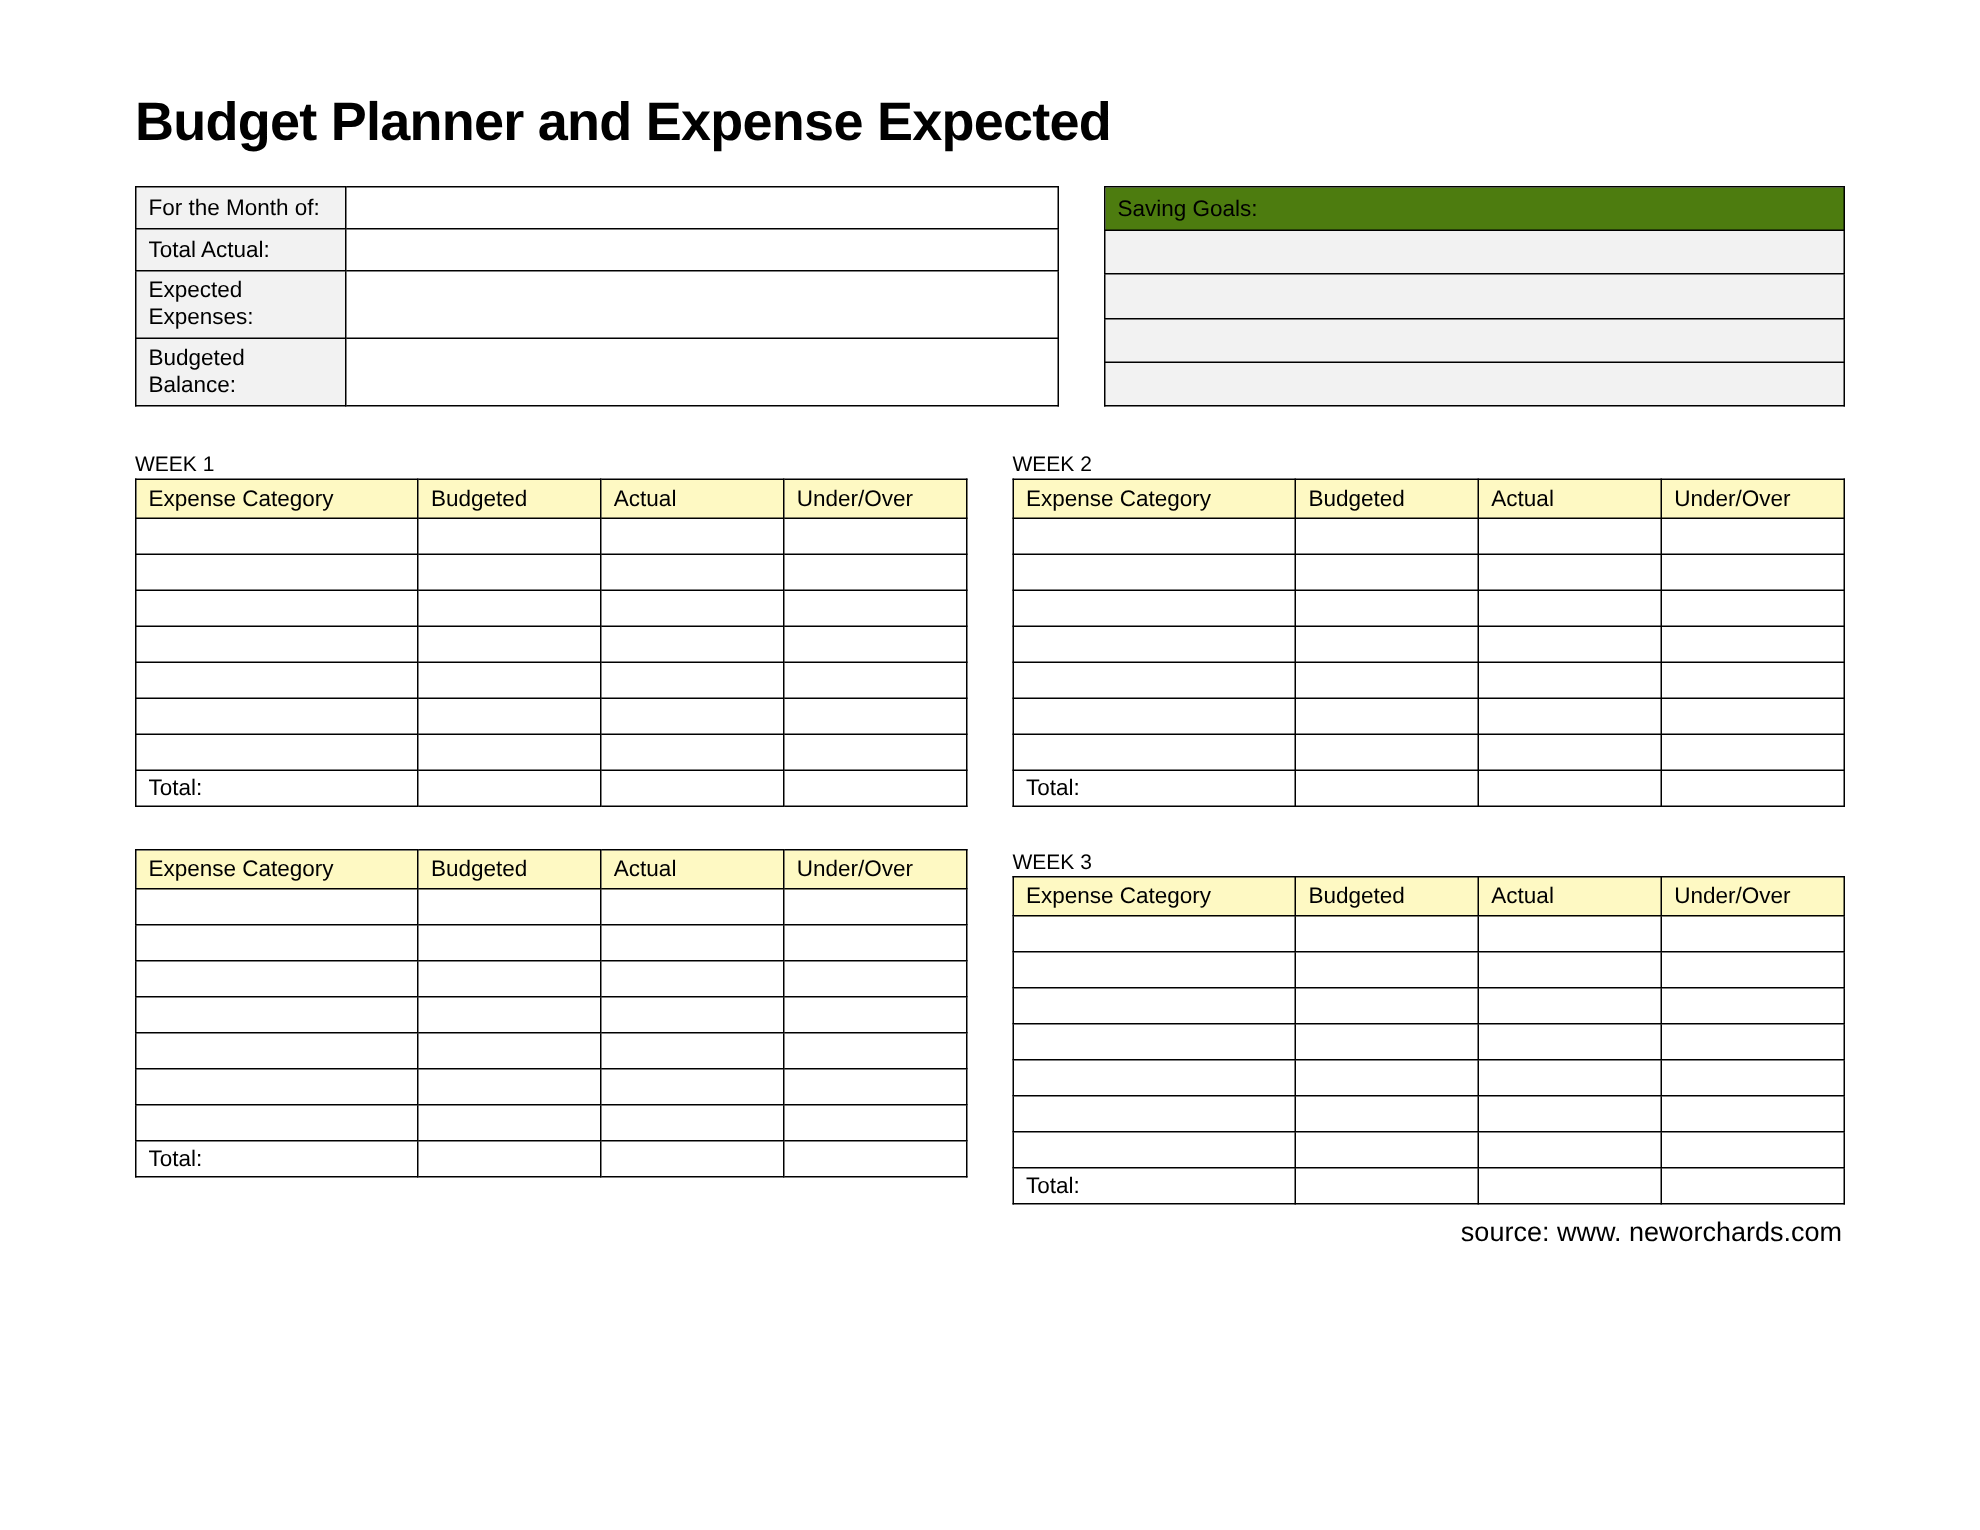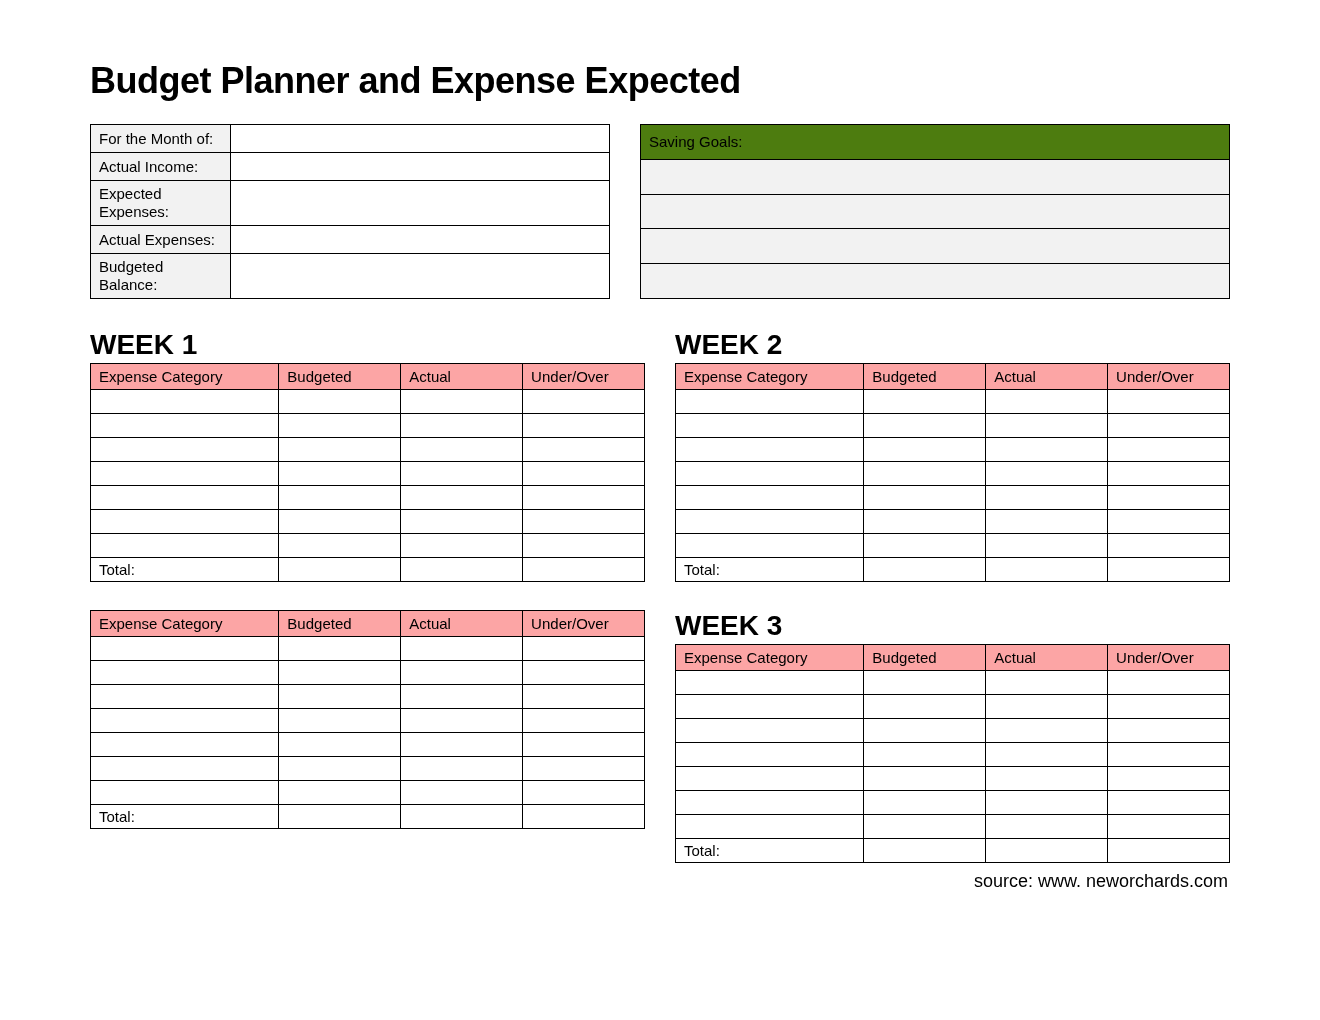--- a/index.html
+++ b/index.html
@@ -19,21 +19,21 @@
     margin-bottom: 22px;
     letter-spacing: -0.5px;
   }
   .top-row {
     display: flex;
     gap: 30px;
     margin-bottom: 30px;
   }
   .summary-table {
     border-collapse: collapse;
-    width: 520px;
+    width: 616px;
   }
   .summary-table td {
     border: 1px solid #000;
     padding: 4px 8px;
     font-size: 15px;
     vertical-align: middle;
   }
   .summary-table td.label {
     width: 140px;
     background: #f2f2f2;
@@ -58,31 +58,31 @@
   }
   .goals-table td.row {
     background: #f2f2f2;
   }
   .weeks-grid {
     display: grid;
     grid-template-columns: 1fr 1fr;
     gap: 28px 30px;
   }
   .week-title {
-    font-size: 28px;
-    font-weight: 700;
+    font-size: 14px;
+    font-weight: 400;
     margin-bottom: 2px;
   }
   .week-table {
     border-collapse: collapse;
     width: 100%;
   }
   .week-table th {
     border: 1px solid #000;
-    background: #fca5a5;
+    background: #fef9c3;
     font-weight: 400;
     text-align: left;
     padding: 4px 8px;
     font-size: 15px;
   }
   .week-table td {
     border: 1px solid #000;
     padding: 3px 8px;
     font-size: 15px;
     height: 24px;
@@ -105,29 +105,25 @@
 
   <div class="top-row">
 
     <table class="summary-table">
       <tbody>
         <tr>
           <td class="label">For the Month of:</td>
           <td class="value"></td>
         </tr>
         <tr>
-          <td class="label">Actual Income:</td>
+          <td class="label">Total Actual:</td>
           <td class="value"></td>
         </tr>
         <tr>
           <td class="label">Expected Expenses:</td>
-          <td class="value"></td>
-        </tr>
-        <tr>
-          <td class="label">Actual Expenses:</td>
           <td class="value"></td>
         </tr>
         <tr>
           <td class="label">Budgeted Balance:</td>
           <td class="value"></td>
         </tr>
       </tbody>
     </table>
 
     <table class="goals-table">

